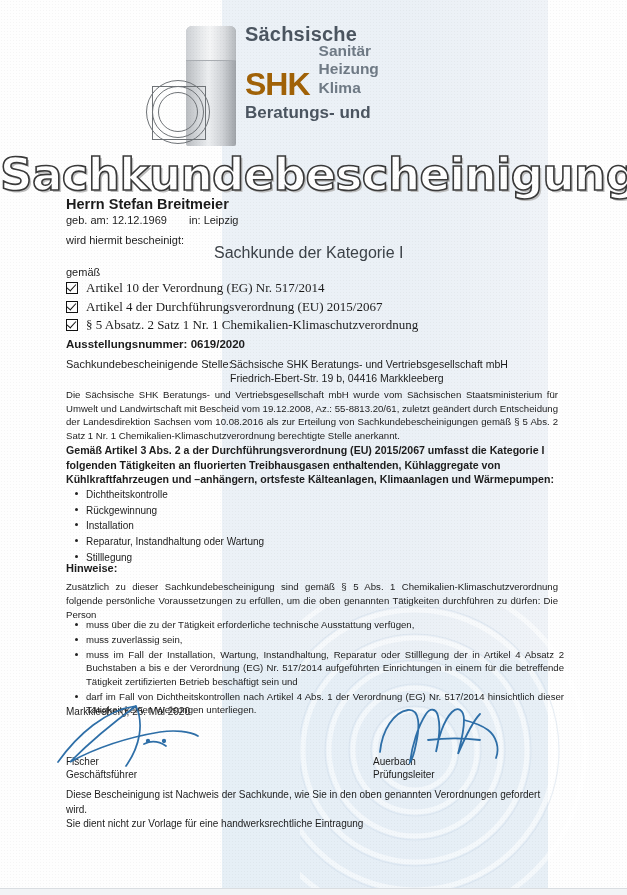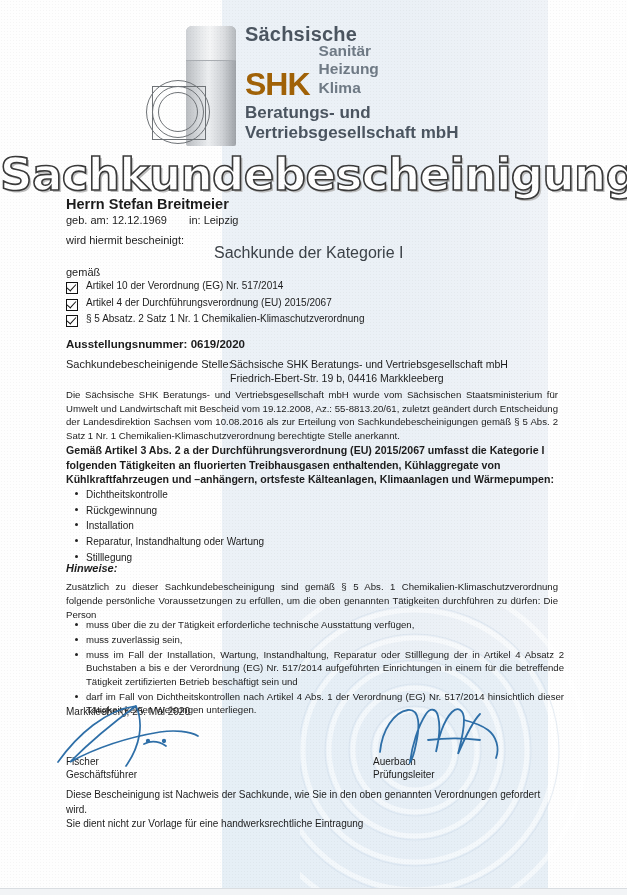--- a/index.html
+++ b/index.html
@@ -73,38 +73,38 @@
   }
   
   .doc{position:absolute;left:0;top:0;width:627px;height:888px;color:#1c1c1c;}
   .blk{position:absolute;}
   .name{left:66px;top:196px;font-size:14.5px;font-weight:bold;}
   .born{left:66px;top:214px;font-size:11px;}
   .born span.sp{display:inline-block;width:22px;}
   .hiermit{left:66px;top:234px;font-size:11px;}
   .kategorie{left:214px;top:244px;font-size:16px;color:#3c4248;}
   .gemaess{left:66px;top:266px;font-size:11px;}
-  .cklist{left:66px;top:280px;font-size:10px;}
+  .cklist{left:66px;top:280px;font-size:13px;font-family:Liberation Serif, serif;}
   .cklist .row{display:flex;align-items:flex-start;margin-bottom:2.5px;}
   .cbox{
     width:10px;height:10px;border:1.3px solid #111;margin-right:8px;margin-top:2px;
     position:relative;flex:0 0 auto;
   }
   .cbox:after{
     content:"";position:absolute;left:1.6px;top:-1px;width:4px;height:8px;
     border:solid #111;border-width:0 1.6px 1.6px 0;transform:rotate(42deg);
   }
   .ausst{left:66px;top:338px;font-size:11.5px;font-weight:bold;}
   .stelle-lbl{left:66px;top:358px;font-size:11px;}
   .stelle-val{left:230px;top:357px;font-size:10.5px;line-height:1.35;}
   .para1{left:66px;top:388px;width:492px;font-size:9.6px;line-height:1.42;text-align:justify;}
   .para2{left:66px;top:443px;width:492px;font-size:10.6px;font-weight:bold;line-height:1.38;}
   .blist{left:72px;top:487px;font-size:10px;line-height:1.52;}
   .blist li{margin-bottom:.5px;}
-  .hinweise{left:66px;top:562px;font-size:11px;font-weight:bold;font-style:italic;}
+  .hinweise{left:66px;top:562px;font-size:11px;font-weight:bold;}
   .para3{left:66px;top:580px;width:492px;font-size:9.6px;line-height:1.45;text-align:justify;}
   .reqlist{left:72px;top:618px;width:492px;font-size:9.6px;line-height:1.4;}
   .reqlist li{margin-bottom:1.5px;text-align:justify;}
   ul.ul{margin:0;padding-left:14px;list-style:none;}
   ul.ul li{position:relative;}
   ul.ul li:before{
     content:"";position:absolute;left:-11px;top:5px;width:3px;height:3px;
     background:#222;border-radius:50%;
   }
   .dateline{left:66px;top:706px;font-size:10px;}
@@ -162,21 +162,20 @@
     <div class="shk-row">
       <div class="lt-shk">SHK</div>
       <div class="lt-shk-side">
         <div>Sanitär</div>
         <div>Heizung</div>
         <div>Klima</div>
       </div>
     </div>
     <div class="lt-bot">
       <div>Beratungs- und</div>
-      <div>Vertriebsgesellschaft mbH</div>
     </div>
   </div>
 
   <div class="banner">
     <span class="t">Sachkundebescheinigung</span>
   </div>
 
   <div class="doc">
 
     <div class="blk name">Herrn Stefan Breitmeier</div>

